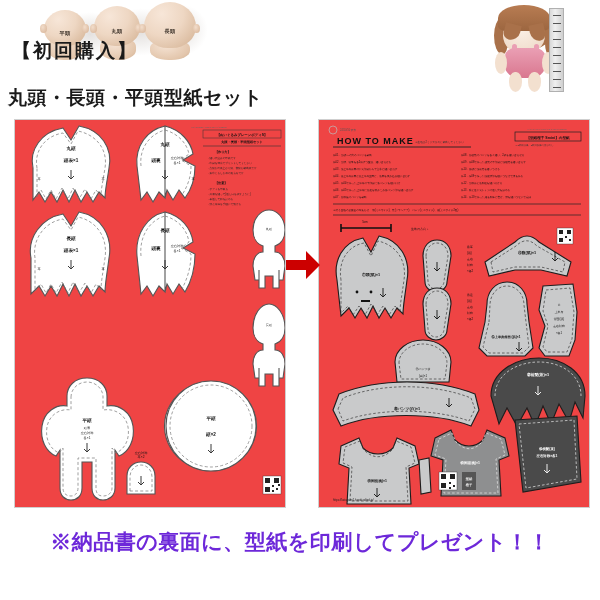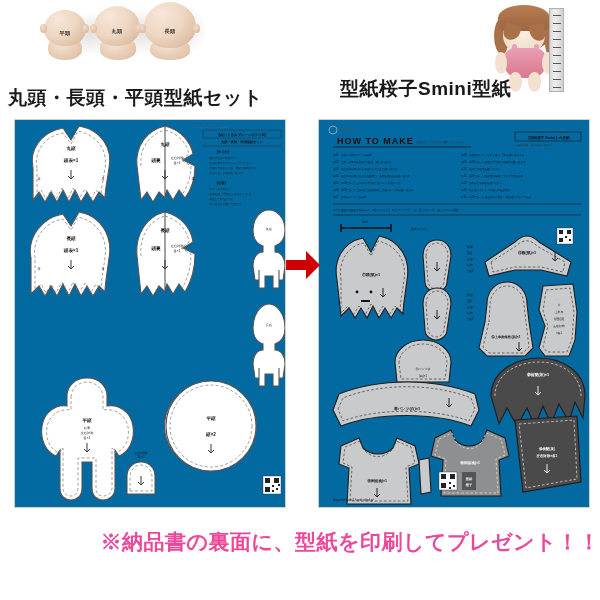--- a/index.html
+++ b/index.html
@@ -80,35 +80,35 @@
 
   .hdr-text { position: absolute; color: #1a1a1a; font-weight: bold; white-space: nowrap; }
   .hdr-left-1 { left: 12px; top: 38px; font-size: 19px; letter-spacing: 2px; }
   .hdr-left-2 { left: 8px; top: 61px; font-size: 19px; letter-spacing: .5px; }
   .hdr-left-3 { left: 8px; top: 85px; font-size: 19px; letter-spacing: .5px; }
   .hdr-right-1 { left: 348px; top: 50px; font-size: 19px; letter-spacing: 2px; }
   .hdr-right-2 { left: 340px; top: 76px; font-size: 19px; letter-spacing: .5px; }
 
   
   .sheet {
-    position: absolute; background: #0369a1; border: 1px solid #cfcfcf;
+    position: absolute; background: #ef4444; border: 1px solid #cfcfcf;
   }
   .sheet-left  { left: 14px;  top: 119px; width: 272px; height: 389px; }
   .sheet-right { left: 318px; top: 119px; width: 272px; height: 389px; }
 
   svg { display: block; }
 
   
   .red-arrow { position: absolute; left: 286px; top: 248px; width: 34px; height: 34px; }
 
   
   .footer {
     position: absolute; left: 0; top: 528px; width: 600px;
-    text-align: right; font-size: 21px; font-weight: bold;
-    color: #ec4899; letter-spacing: .5px; white-space: nowrap;
+    text-align: center; font-size: 21px; font-weight: bold;
+    color: #6d28d9; letter-spacing: .5px; white-space: nowrap;
   }
 </style>
 </head>
 <body>
 
 <div class="header-zone">
 
   <div class="head-photos">
     <div class="hb-shadow" style="left:26px;top:10px;width:60px;height:44px;"></div>
     <div class="hb-shadow" style="left:76px;top:6px;width:62px;height:48px;"></div>
@@ -156,22 +156,22 @@
         <i style="top:30px"></i>
       <i style="top:38px"></i>
         <i style="top:46px"></i>
         <i style="top:54px"></i>
         <i style="top:62px"></i>
       <i style="top:70px"></i>
         <i style="top:78px"></i>
     </div>
   </div>
 
+  <div class="hdr-text hdr-left-1">【初回購入】</div>
   <div class="hdr-text hdr-left-3">丸頭・長頭・平頭型紙セット</div>
-  <div class="hdr-text hdr-right-2">型紙桜子Smini型紙</div>
 </div>
 
 <div class="sheet sheet-left">
   <svg width="270" height="387" viewBox="0 0 270 387">
     <defs>
       <style>
         .out { fill:#fff; stroke:#555; stroke-width:1.1; }
         .dash{ fill:none; stroke:#777; stroke-width:.7; stroke-dasharray:3 2.2; }
         .tl  { font-family:"Liberation Sans",sans-serif; font-size:4.6px; fill:#111; font-weight:bold; text-anchor:middle; }
         .tt  { font-family:"Liberation Sans",sans-serif; font-size:3.2px; fill:#111; text-anchor:middle; }

